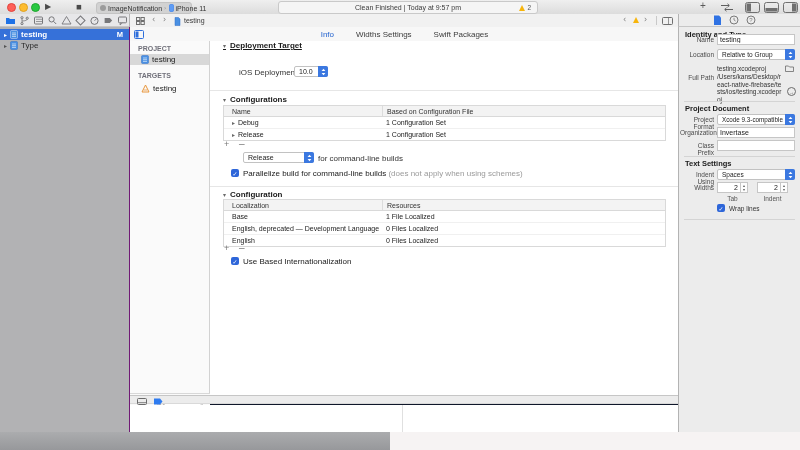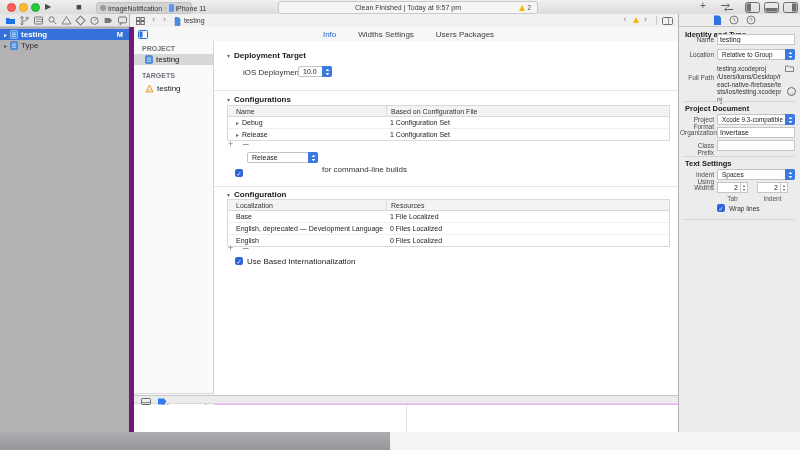--- a/index.html
+++ b/index.html
@@ -24,21 +24,21 @@
   #insp-strip{left:678px;width:122px;background:#ececec;border-left:1px solid #b3b3b3;display:flex;align-items:center;justify-content:flex-start;gap:7px;padding-left:34px;box-sizing:border-box;}
   .jb-txt{font-size:7px;color:#3a3a3a;}
   .chev{font-size:8px;color:#7a7a7a;line-height:12px;}
 
   
   #navigator{left:0;top:27px;width:129px;height:405px;background:#b2b2b4;}
   .nav-row{left:0;width:129px;height:11px;display:flex;align-items:center;font-size:8px;gap:3px;padding-left:4px;box-sizing:border-box;}
   .nav-row.sel{background:#3671d9;color:#fff;font-weight:bold;}
 
   
-  #editor{left:129px;top:27px;width:549px;height:405px;background:#f0abfc;border-left:5px solid #701a75;box-sizing:border-box;}
+  #editor{left:129px;top:27px;width:549px;height:405px;background:#0f172a;border-left:1px solid #701a75;box-sizing:border-box;}
   #ed-header{left:0;top:0;width:549px;height:14px;background:#f7f7f7;border-bottom:1px solid #d5d5d5;}
   .ed-tab{font-size:8px;color:#3c3c3c;}
   .ed-tab.active{color:#2564cf;}
   #proj-panel{left:0;top:14px;width:80px;height:354px;background:#fafafa;border-right:1px solid #d2d2d2;box-sizing:border-box;}
   .panel-h{font-size:7px;font-weight:bold;color:#70707a;}
   .panel-row{left:0;width:79px;height:11px;display:flex;align-items:center;gap:3px;padding-left:11px;box-sizing:border-box;font-size:8px;color:#222;}
   .panel-row.sel{background:#d8d8d8;}
   #panel-filterbar{left:0;top:352px;width:80px;height:16px;border-top:1px solid #d8d8d8;background:#fafafa;box-sizing:border-box;}
   #filter-field{left:26px;top:3px;width:48px;height:9px;border:1px solid #c2c2c2;border-radius:5px;background:#fff;font-size:6.5px;color:#999;padding:0 2px 0 9px;box-sizing:border-box;}
   #content{left:80px;top:14px;width:469px;height:354px;background:#fff;}
@@ -220,21 +220,21 @@
   <div id="editor" class="abs">
 
     <div id="ed-header" class="abs">
       <svg class="abs" style="left:4px;top:2.5px;" width="10" height="9" viewBox="0 0 10 9">
           <rect x="0.5" y="0.5" width="9" height="8" rx="1" fill="none" stroke="#2f6fdb"></rect>
           <rect x="1.5" y="1.5" width="3" height="6" fill="#2f6fdb"></rect>
         </svg>
       <div class="abs" style="left:0;top:0;width:549px;height:14px;display:flex;align-items:center;justify-content:center;gap:22px;">
         <span class="ed-tab active">Info</span>
         <span class="ed-tab">Widths Settings</span>
-        <span class="ed-tab">Users Packages</span>
+        <span class="ed-tab">Swift Packages</span>
       </div>
     </div>
 
     <div id="proj-panel" class="abs">
       <span class="abs panel-h" style="left:8px;top:4px;">PROJECT</span>
       <div class="abs panel-row sel" style="top:13px;">
         <svg width="8" height="9" viewBox="0 0 8 9">
             <rect x="0.5" y="0.5" width="7" height="8" rx="1" fill="#4a90e2" stroke="#2e6fc9" stroke-width="0.5"></rect>
             <path d="M2 3h4M2 4.7h4M2 6.4h4" stroke="#fff" stroke-width="0.6"></path>
           </svg>
@@ -251,21 +251,21 @@
       <div id="panel-filterbar" class="abs">
         <span class="abs pm" style="left:6px;top:3px;">+</span>
         <span class="abs pm sym" style="left:16px;top:3px;">−</span>
         <input id="filter-field" class="abs" placeholder="Filter" style="">
         <span class="abs" style="left:29px;top:5.5px;width:4px;height:4px;border:0.8px solid #999;border-radius:50%;"></span>
       </div>
     </div>
 
     <div id="content" class="abs">
 
-      <div class="abs sec-h" style="left:13px;top:10px;">
+      <div class="abs sec-h" style="left:13px;top:0;text-decoration:underline;">
         <span class="disc sym">▾</span>
         <span>Deployment Target</span>
       </div>
       <span class="abs small-lbl" style="left:29px;top:27px;">iOS Deployment Target</span>
       <div class="abs popup" style="left:84px;top:25px;width:34px;height:11px;">
         <span>10.0</span>
         <span class="popup-cap">
             <svg width="5" height="8" viewBox="0 0 5 8">
               <path d="M2.5 0.8L4.4 3H0.6z" fill="#fff"></path>
               <path d="M2.5 7.2L0.6 5h3.8z" fill="#fff"></path>
@@ -305,25 +305,26 @@
       <span class="abs small-lbl" style="left:19px;top:113px;margin-left:14px;">Use</span>
       <div class="abs popup" style="left:33px;top:111px;width:71px;height:11px;">
         <span>Release</span>
         <span class="popup-cap">
             <svg width="5" height="8" viewBox="0 0 5 8">
               <path d="M2.5 0.8L4.4 3H0.6z" fill="#fff"></path>
               <path d="M2.5 7.2L0.6 5h3.8z" fill="#fff"></path>
             </svg>
           </span>
       </div>
-      <span class="abs small-lbl" style="left:108px;top:124px;">for command-line builds</span>
+      <span class="abs small-lbl" style="left:108px;top:113px;">for command-line builds</span>
 
       <span class="abs cb" style="left:21px;top:128px;">
           <span class="sym">✓</span>
         </span>
+      <span class="abs small-lbl" style="left:33px;top:128px;color:#1a1a1a;"><span>Parallelize build for command-line builds</span> <span style="color:#9a9a9a;">(does not apply when using schemes)</span></span>
 
       <div class="abs hr" style="top:145px;"></div>
 
       <div class="abs sec-h" style="left:13px;top:149px;">
         <span class="disc sym">▾</span>
         <span>Configuration</span>
       </div>
       <div class="abs tbl" style="top:158px;">
         <div class="tbl-hdr">
           <span class="c1">Localization</span>

